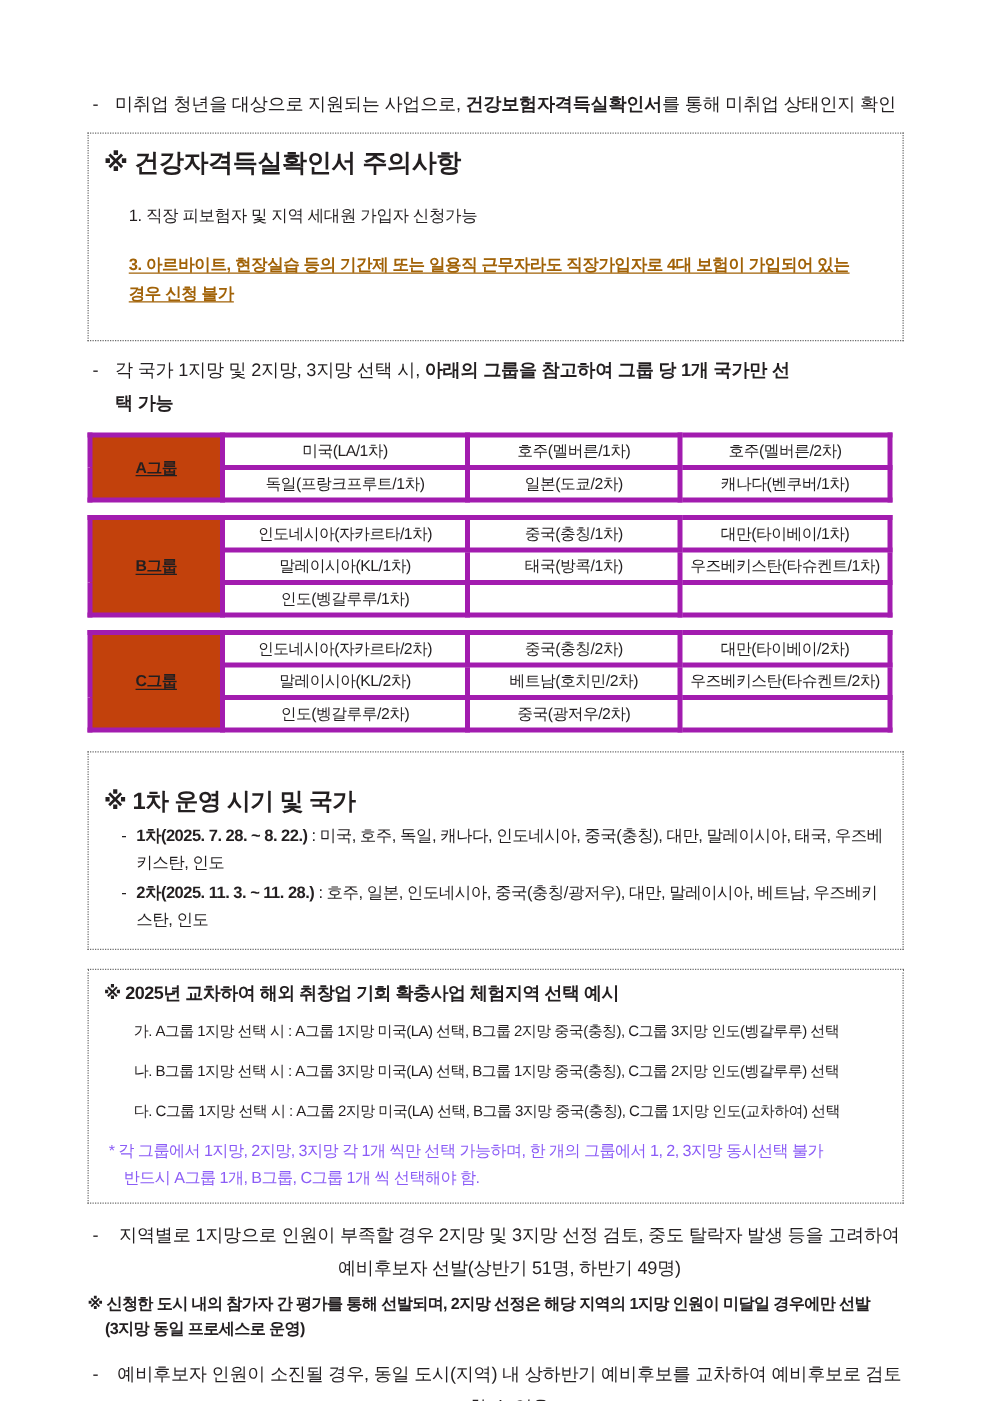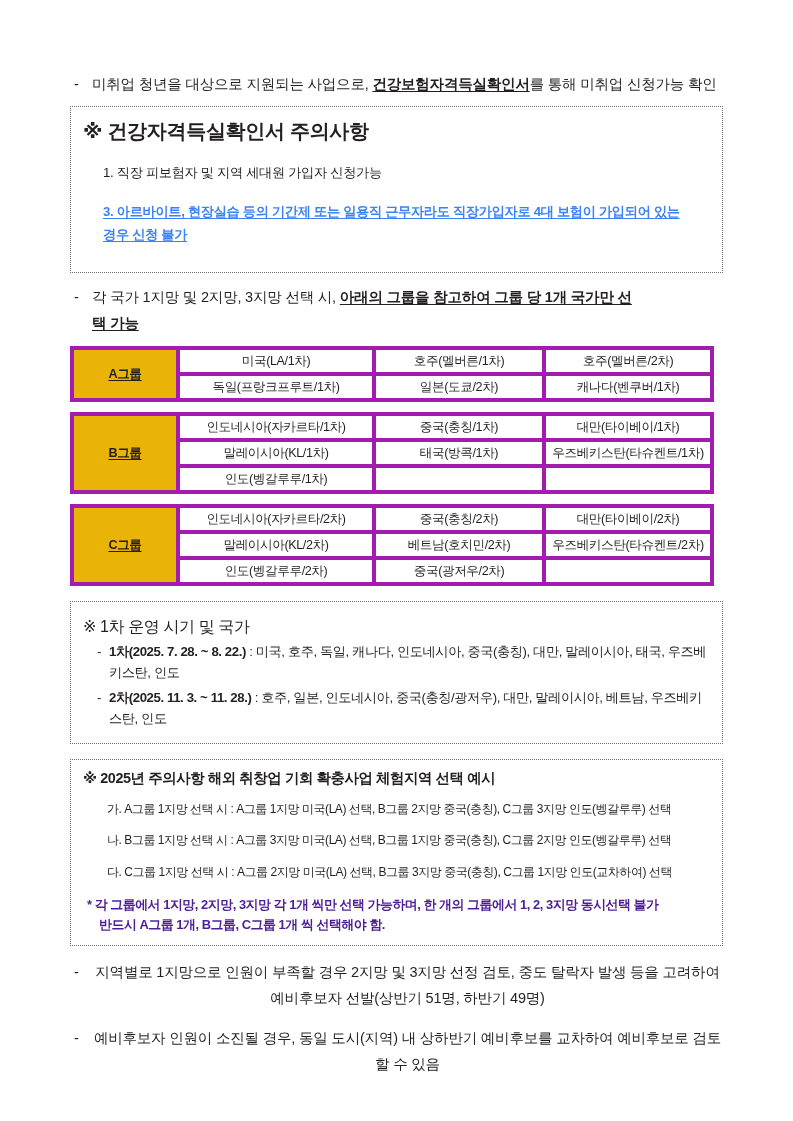--- a/index.html
+++ b/index.html
@@ -37,21 +37,20 @@
     flex: 0 0 auto;
     width: 18px;
     text-align: left;
     padding-left: 4px;
   }
   .bullet-line .body {
     flex: 1 1 auto;
   }
   .u-bold {
     font-weight: bold;
-    text-decoration: underline;
     text-underline-offset: 2px;
   }
 
   
   .note-box {
     border: 1px dotted #6d6d6d;
     padding: 9px 12px 10px 12px;
     box-sizing: border-box;
     margin: 9px 0 0 0;
   }
@@ -63,21 +62,21 @@
     line-height: 1.5;
   }
   .note-item {
     font-size: 13.2px;
     line-height: 1.72;
     letter-spacing: -0.3px;
     margin: 16px;
     padding-left: 4px;
   }
   .note-item.red {
-    color: #3b82f6;
+    color: #a16207;
     font-weight: bold;
     text-decoration: underline;
     text-underline-offset: 2px;
   }
 
   
   table.group-table {
     border-collapse: collapse;
     width: 640px;
     margin: 10px 0 0 0;
@@ -87,37 +86,37 @@
     border: 4px solid #a21caf;
     height: 26px;
     font-size: 12.6px;
     text-align: center;
     letter-spacing: -0.4px;
     padding: 1px 2px;
     vertical-align: middle;
     box-sizing: border-box;
   }
   td.group-head {
-    background: #eab308;
+    background: #c2410c;
     font-weight: bold;
     font-size: 13.6px;
     text-decoration: underline;
     text-underline-offset: 2px;
     letter-spacing: -0.2px;
   }
   td.blank-cell {
     border: none;
   }
 
   
   .sched-head {
-    font-size: 16px;
-    font-weight: normal;
+    font-size: 19px;
+    font-weight: bold;
     letter-spacing: -0.4px;
-    margin: 4px 0 1px 0;
+    margin: 16px 0 1px 0;
     line-height: 1.55;
   }
   .sched-sub {
     display: flex;
     align-items: flex-start;
     font-size: 13.2px;
     line-height: 1.62;
     letter-spacing: -0.4px;
     margin: 0 0 3px 0;
     padding-left: 14px;
@@ -137,22 +136,22 @@
     margin: 0 0 5px 0;
   }
   .ex-item {
     font-size: 12px;
     line-height: 1.64;
     letter-spacing: -0.45px;
     margin: 12px;
     padding-left: 12px;
   }
   .ex-warn {
-    color: #4c1d95;
-    font-weight: bold;
+    color: #8b5cf6;
+    font-weight: normal;
     font-size: 12.9px;
     line-height: 1.58;
     letter-spacing: -0.45px;
     margin: 2px 0 0 0;
     padding-left: 4px;
   }
   .ex-warn .cont { display: block; padding-left: 12px; }
 
   
   .para {
@@ -182,21 +181,21 @@
   .spacer-sm { height: 6px; }
   .spacer-md { height: 12px; }
 </style>
 </head>
 <body>
 
 <div class="page">
 
   <div class="bullet-line">
     <span class="dash">-</span>
-    <span class="body"><span>미취업 청년을 대상으로 지원되는 사업으로, </span><span class="u-bold">건강보험자격득실확인서</span><span>를 통해 미취업 신청가능 확인</span></span>
+    <span class="body"><span>미취업 청년을 대상으로 지원되는 사업으로, </span><span class="u-bold">건강보험자격득실확인서</span><span>를 통해 미취업 상태인지 확인</span></span>
   </div>
 
   <div class="note-box">
     <div class="note-title">※ 건강자격득실확인서 주의사항</div>
     <div class="note-item">1. 직장 피보험자 및 지역 세대원 가입자 신청가능</div>
     <div class="note-item red">3. 아르바이트, 현장실습 등의 기간제 또는 일용직 근무자라도 직장가입자로 4대 보험이 가입되어 있는 경우 신청 불가</div>
   </div>
 
   <div class="spacer-md"></div>
 
@@ -291,34 +290,38 @@
     </div>
     <div class="sched-sub">
       <span class="dash">-</span>
       <span class="body"><span class="lead">2차(2025. 11. 3. ~ 11. 28.)</span><span> : 호주, 일본, 인도네시아, 중국(충칭/광저우), 대만, 말레이시아, 베트남, 우즈베키스탄, 인도</span></span>
     </div>
   </div>
 
   <div class="spacer-sm"></div>
 
   <div class="note-box">
-    <div class="ex-title">※ 2025년 주의사항 해외 취창업 기회 확충사업 체험지역 선택 예시</div>
+    <div class="ex-title">※ 2025년 교차하여 해외 취창업 기회 확충사업 체험지역 선택 예시</div>
     <div class="ex-item">가. A그룹 1지망 선택 시 : A그룹 1지망 미국(LA) 선택, B그룹 2지망 중국(충칭), C그룹 3지망 인도(벵갈루루) 선택</div>
     <div class="ex-item">나. B그룹 1지망 선택 시 : A그룹 3지망 미국(LA) 선택, B그룹 1지망 중국(충칭), C그룹 2지망 인도(벵갈루루) 선택</div>
     <div class="ex-item">다. C그룹 1지망 선택 시 : A그룹 2지망 미국(LA) 선택, B그룹 3지망 중국(충칭), C그룹 1지망 인도(교차하여) 선택</div>
     <div class="ex-warn">
       <span>* 각 그룹에서 1지망, 2지망, 3지망 각 1개 씩만 선택 가능하며, 한 개의 그룹에서 1, 2, 3지망 동시선택 불가</span>
       <span class="cont">반드시 A그룹 1개, B그룹, C그룹 1개 씩 선택해야 함.</span>
     </div>
   </div>
 
   <div class="para">
     <span class="dash">-</span>
     <span class="body">지역별로 1지망으로 인원이 부족할 경우 2지망 및 3지망 선정 검토, 중도 탈락자 발생 등을 고려하여 예비후보자 선발(상반기 51명, 하반기 49명)</span>
   </div>
 
+  <div class="note-star">
+    <span>※ 신청한 도시 내의 참가자 간 평가를 통해 선발되며, 2지망 선정은 해당 지역의 1지망 인원이 미달일 경우에만 선발</span>
+    <span class="cont">(3지망 동일 프로세스로 운영)</span>
+  </div>
 
   <div class="para">
     <span class="dash">-</span>
     <span class="body">예비후보자 인원이 소진될 경우, 동일 도시(지역) 내 상하반기 예비후보를 교차하여 예비후보로 검토할 수 있음</span>
   </div>
 
 </div>
 
 </body></html>

